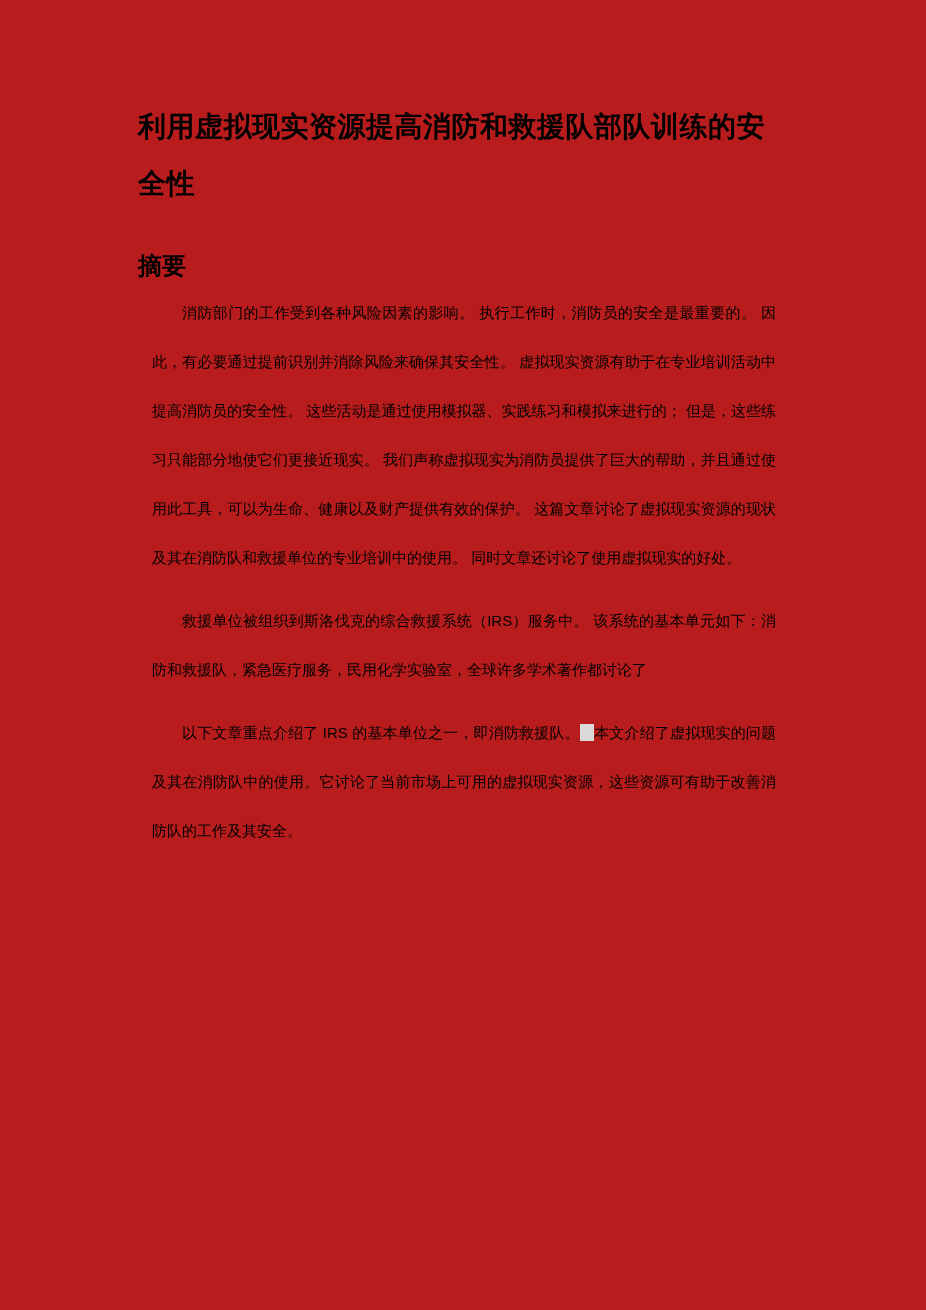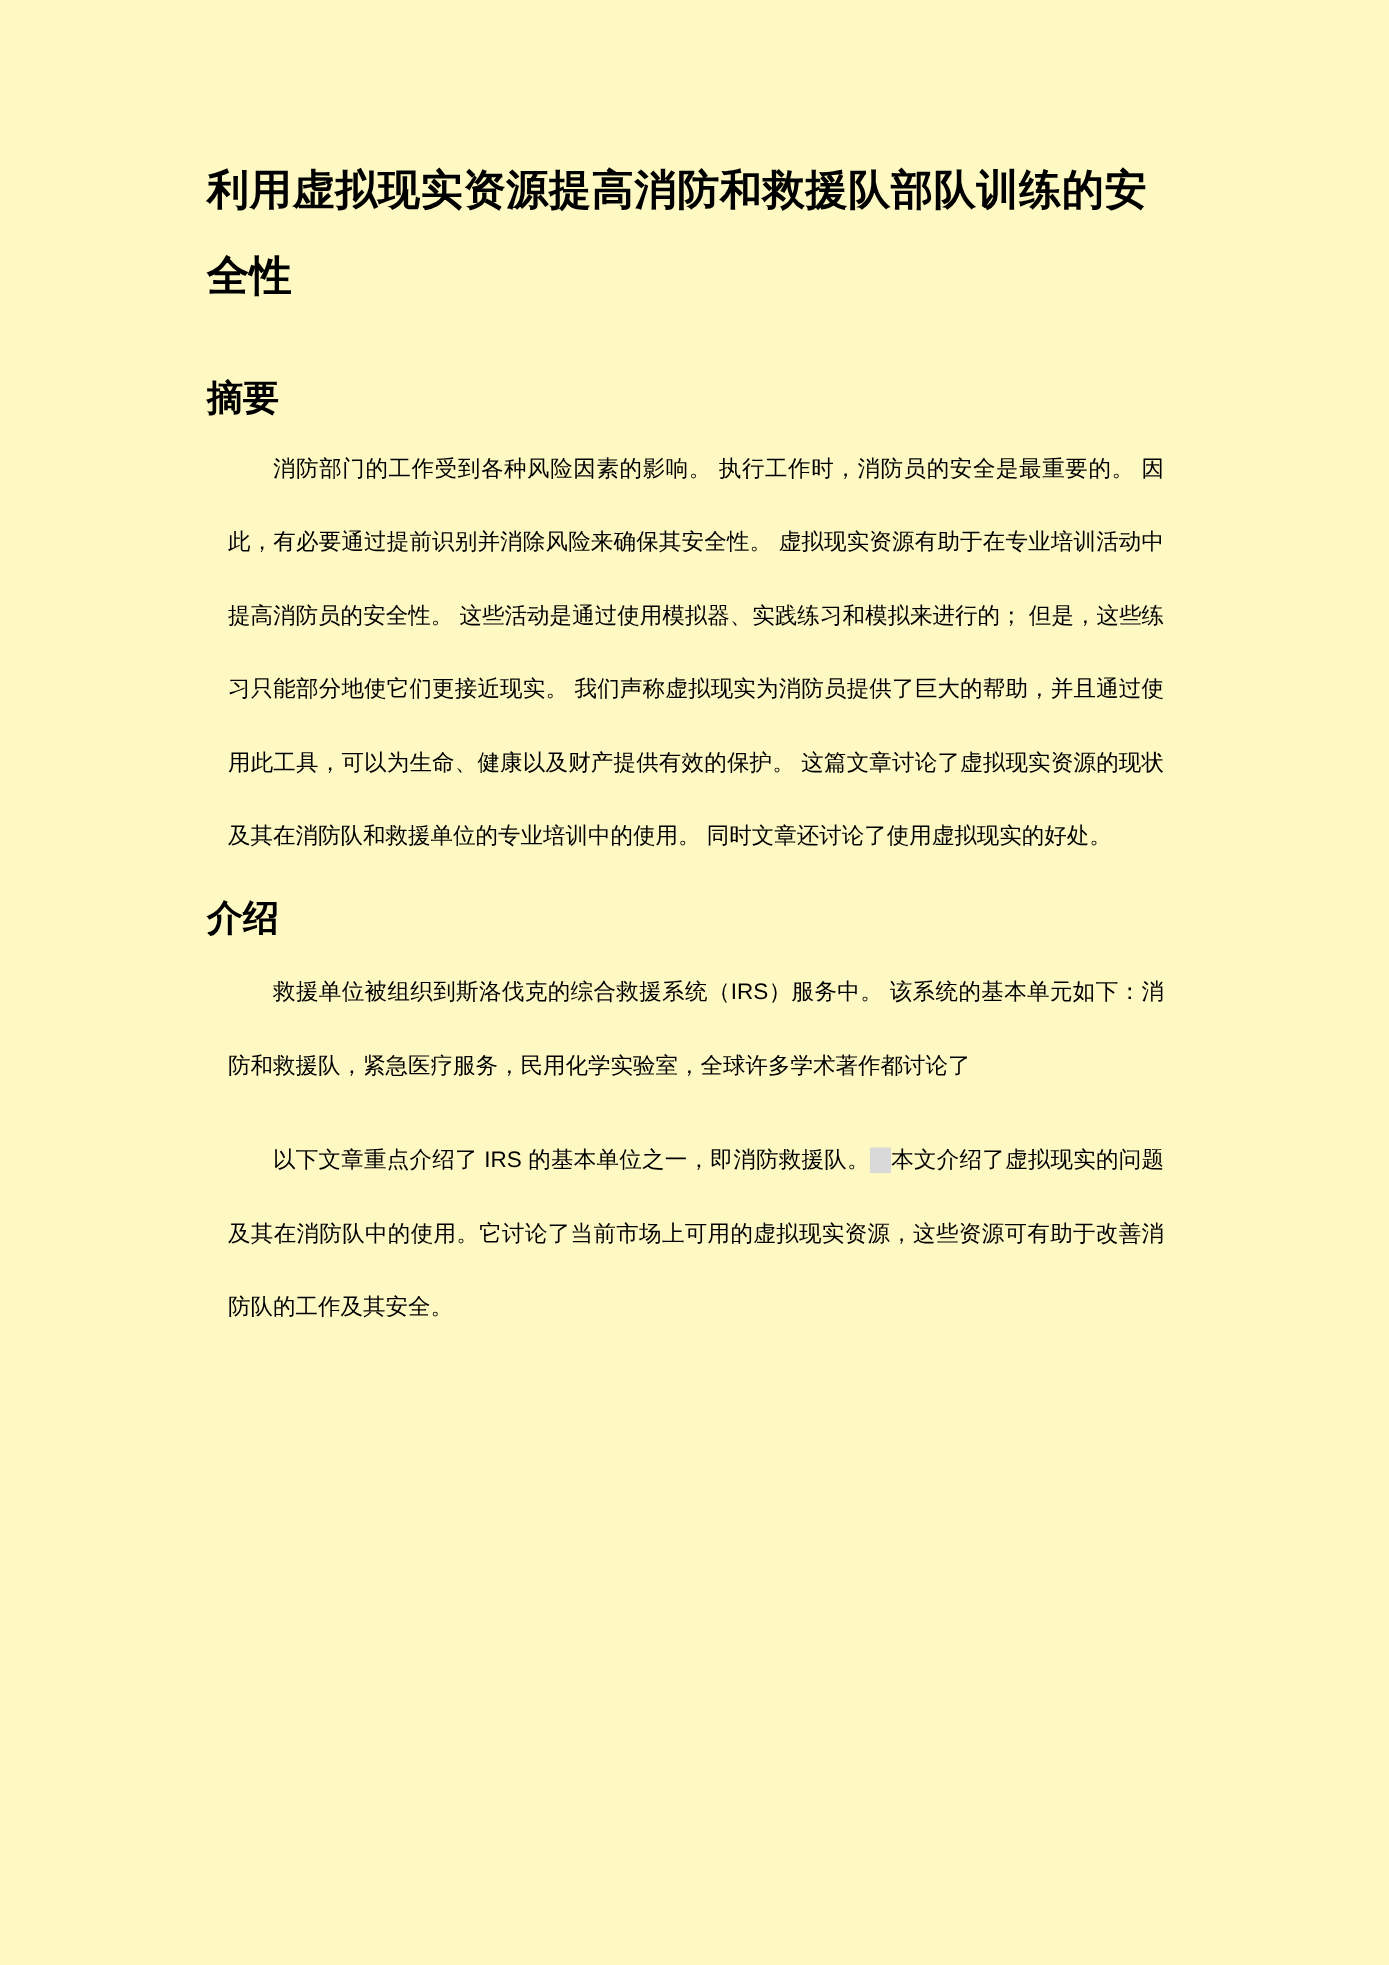--- a/index.html
+++ b/index.html
@@ -5,21 +5,21 @@
   html, body {
     margin: 0;
     padding: 0;
     background: #ffffff;
   }
   .page {
     position: relative;
     width: 926px;
     height: 1310px;
     margin: 0 auto;
-    background: #fef9c3;
+    background: #b91c1c;
     box-sizing: border-box;
     padding: 98px 136px 0 138px;
     overflow: hidden;
     font-family: "Liberation Sans", sans-serif;
     color: #000000;
   }
   .doc-title {
     margin: 0;
     font-size: 28px;
     line-height: 57px;
@@ -56,18 +56,17 @@
 <div class="page">
 
   <h1 class="doc-title">利用虚拟现实资源提高消防和救援队部队训练的安全性</h1>
 
   <section>
     <h2 class="section-heading heading-abstract">摘要</h2>
     <p class="body-text para-abstract">消防部门的工作受到各种风险因素的影响。 执行工作时，消防员的安全是最重要的。 因此，有必要通过提前识别并消除风险来确保其安全性。 虚拟现实资源有助于在专业培训活动中提高消防员的安全性。 这些活动是通过使用模拟器、实践练习和模拟来进行的； 但是，这些练习只能部分地使它们更接近现实。 我们声称虚拟现实为消防员提供了巨大的帮助，并且通过使用此工具，可以为生命、健康以及财产提供有效的保护。 这篇文章讨论了虚拟现实资源的现状及其在消防队和救援单位的专业培训中的使用。 同时文章还讨论了使用虚拟现实的好处。</p>
   </section>
 
   <section>
-    <h2 class="section-heading heading-intro">介绍</h2>
     <p class="body-text para-intro-first">救援单位被组织到斯洛伐克的综合救援系统（IRS）服务中。 该系统的基本单元如下：消防和救援队，紧急医疗服务，民用化学实验室，全球许多学术著作都讨论了</p>
     <p class="body-text"><span>以下文章重点介绍了 IRS 的基本单位之一，即消防救援队。</span><span class="space-highlight"> </span><span>本文介绍了虚拟现实的问题及其在消防队中的使用。它讨论了当前市场上可用的虚拟现实资源，这些资源可有助于改善消防队的工作及其安全。</span></p>
   </section>
 
 </div>
 
 </body></html>

